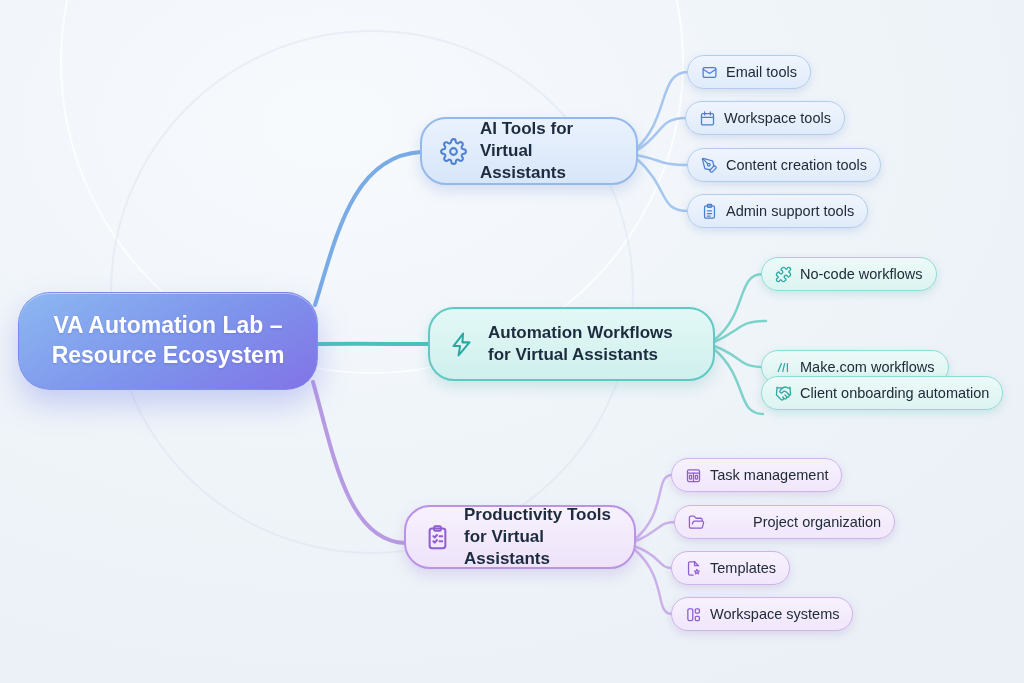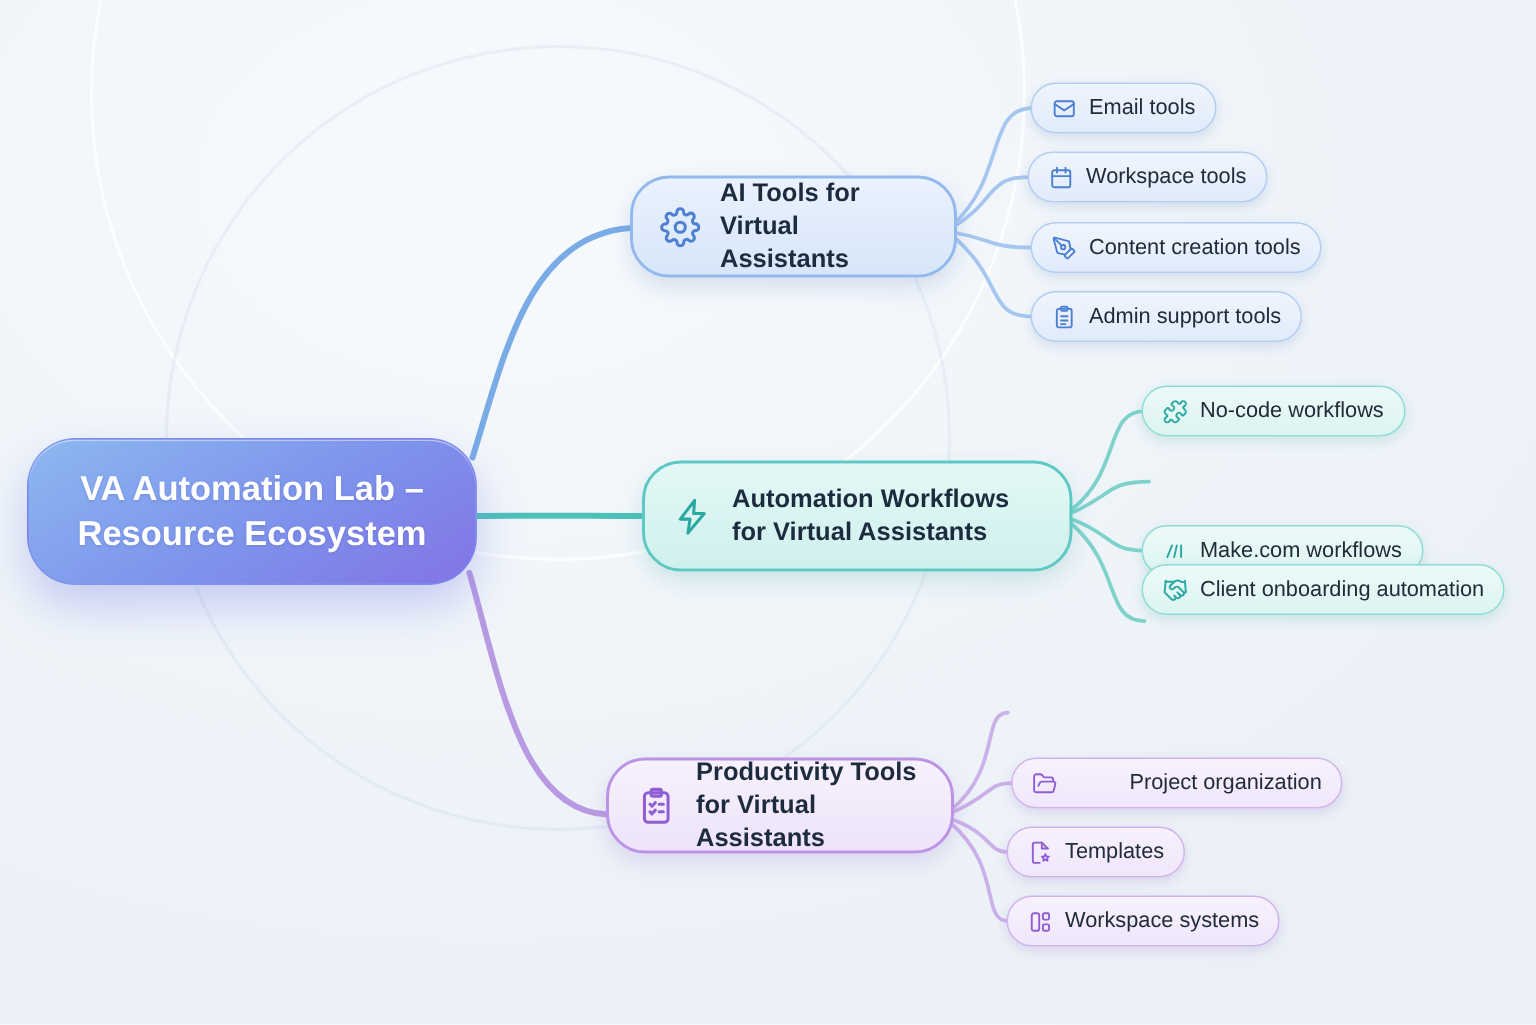--- a/index.html
+++ b/index.html
@@ -213,20 +213,32 @@
           <rect x="9" y="2" width="6" height="4" rx="1"></rect>
           <path d="m8.3 10.8 1.2 1.2 2-2.2"></path>
           <path d="M13.8 10.8h2.4"></path>
           <path d="m8.3 15.3 1.2 1.2 2-2.2"></path>
           <path d="M13.8 15.3h2.4"></path>
         </svg>
     </span>
     <span class="nlabel lbl-prod">Productivity Tools for Virtual Assistants</span>
   </div>
 
+  <div class="node pill p-purple" style="left:671px;top:458px;">
+    <span class="nicon i-purple">
+      <svg viewBox="0 0 24 24" stroke-width="1.6">
+          <rect x="3.5" y="4" width="17" height="16.5" rx="2"></rect>
+          <path d="M3.5 8.8h17"></path>
+          <path d="M12 8.8v11.7"></path>
+          <rect x="6.3" y="11.8" width="3" height="5.2" rx="0.6"></rect>
+          <rect x="14.7" y="11.8" width="3" height="5.2" rx="0.6"></rect>
+        </svg>
+    </span>
+    <span>Task management</span>
+  </div>
   <div class="node pill p-purple" style="left:674px;top:505px;gap:48px;">
     <span class="nicon i-purple">
       <svg viewBox="0 0 24 24" stroke-width="1.7">
           <path d="m6 14 1.45-2.9A2 2 0 0 1 9.24 10H20a2 2 0 0 1 1.94 2.5l-1.55 6a2 2 0 0 1-1.94 1.5H4a2 2 0 0 1-2-2V5c0-1.1.9-2 2-2h3.93a2 2 0 0 1 1.66.9l.82 1.2a2 2 0 0 0 1.66.9H18a2 2 0 0 1 2 2v2"></path>
         </svg>
     </span>
     <span>Project organization</span>
   </div>
   <div class="node pill p-purple" style="left:671px;top:551px;">
     <span class="nicon i-purple">

